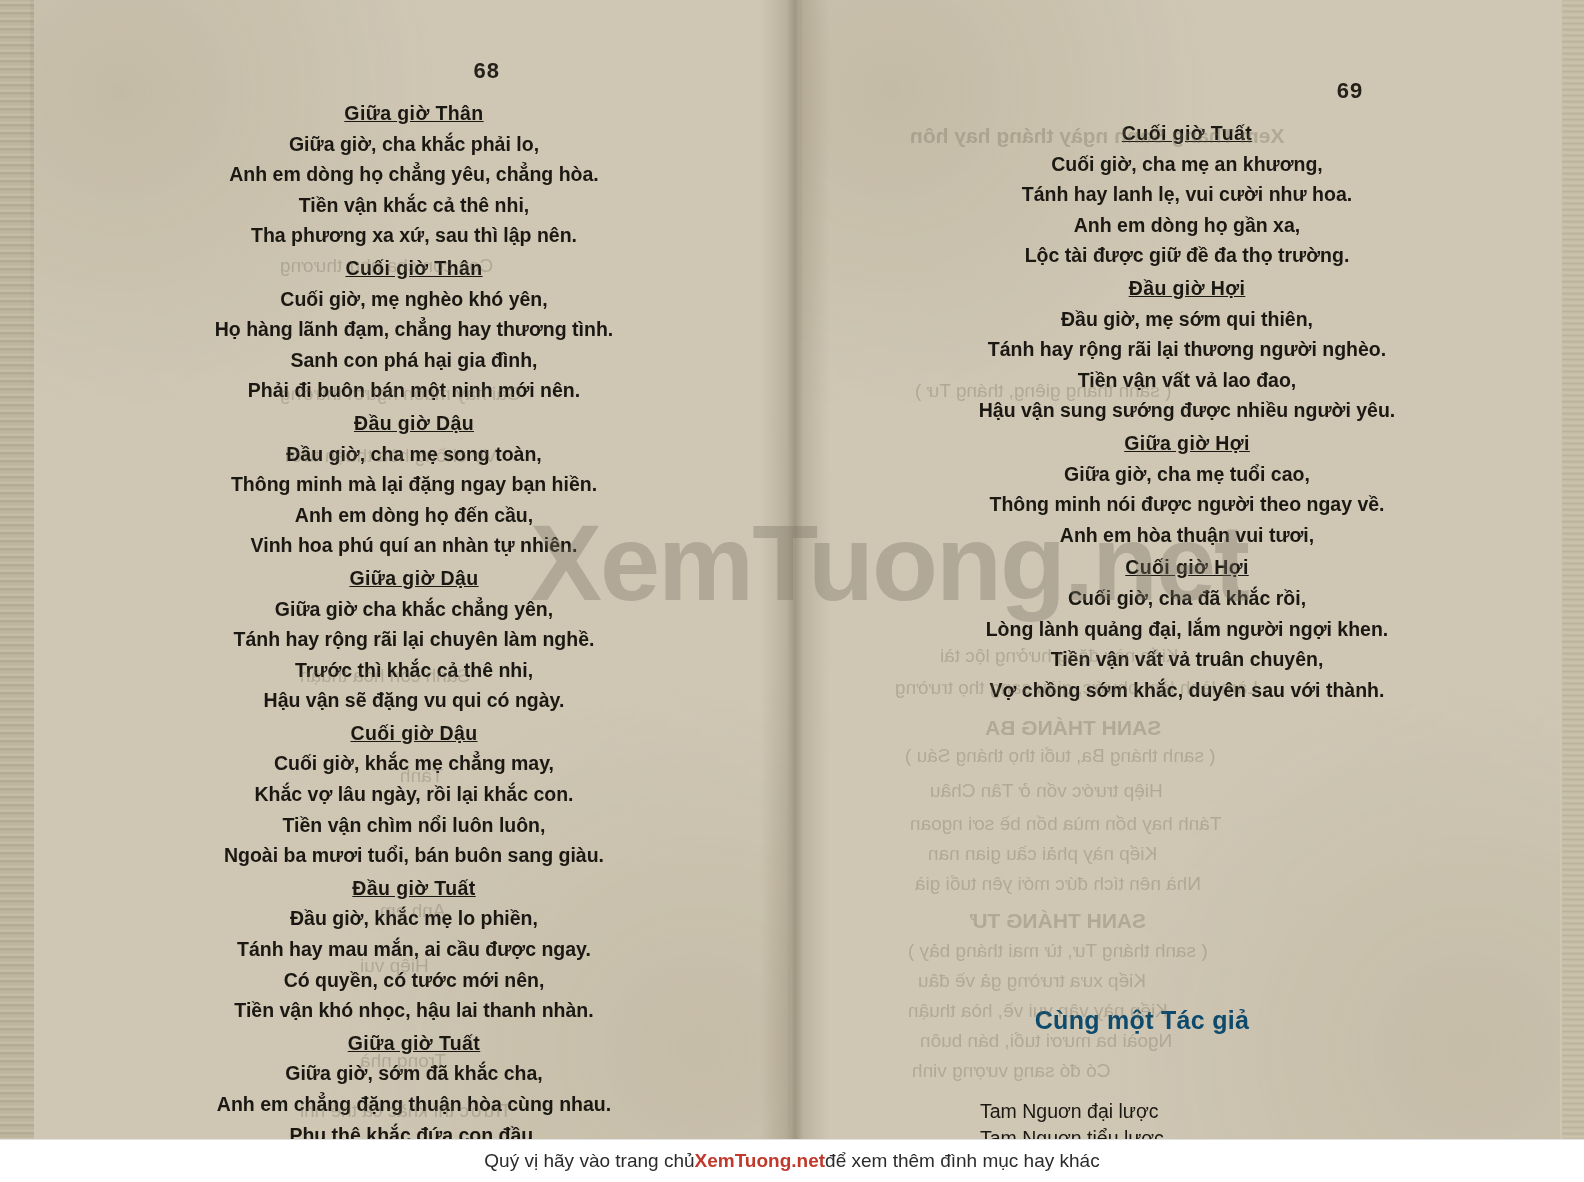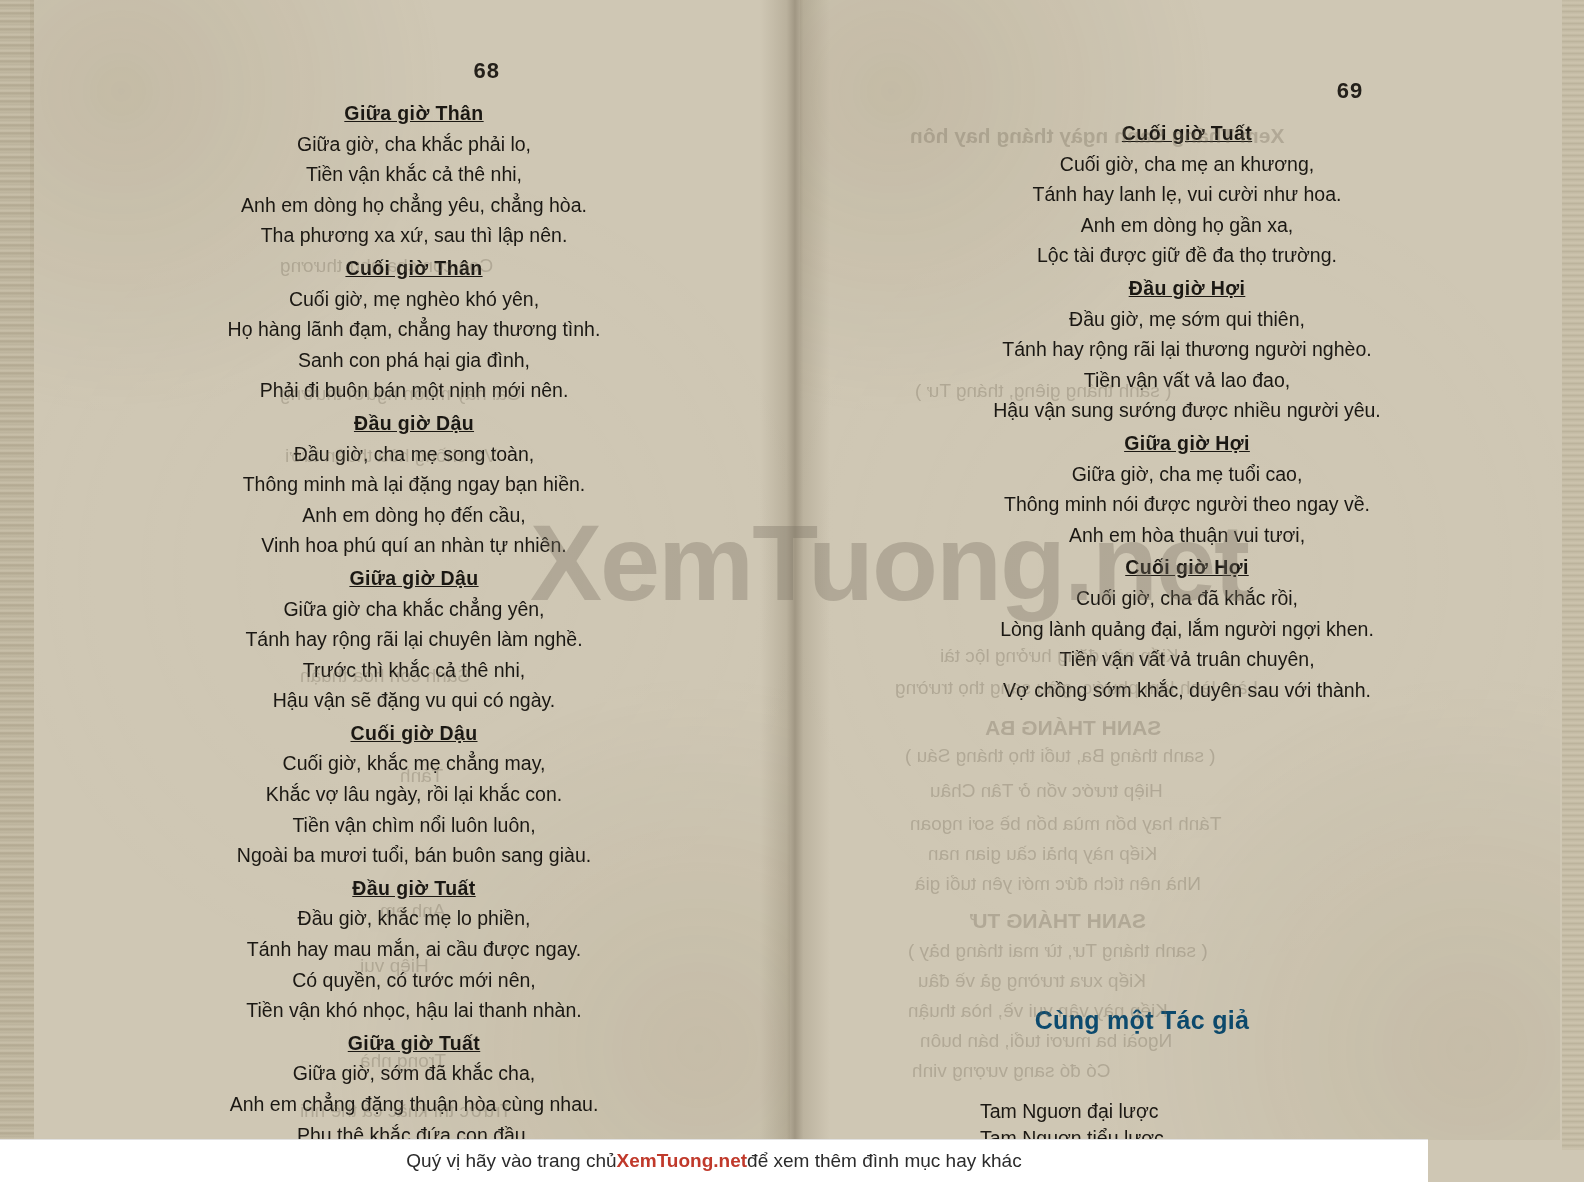--- a/index.html
+++ b/index.html
@@ -114,21 +114,21 @@
   }
   #page-left .content { padding: 0 58px 0 66px; }
   #page-right .content { padding: 0 56px 0 70px; }
 
   .sec-head {
     font-weight: bold;
     letter-spacing: .4px;
     margin-top: 2px;
     text-decoration: underline;
   }
-  .vline { white-space: nowrap; }
+  .vline { white-space: nowrap; font-weight: bold; }
 
   
   .author-head {
     margin-top: 300px;
     text-align: center;
     font-weight: bold;
     font-size: 25px;
     color: #0c4a6e;
     font-family: "Liberation Sans", sans-serif;
     letter-spacing: .3px;
@@ -170,21 +170,21 @@
     color: rgba(120,112,96,0.35);
     letter-spacing: -2px;
     pointer-events: none;
     white-space: nowrap;
   }
 
   
   .footer {
     position: absolute;
     left: 0; bottom: 0;
-    width: 1428px;
+    width: 1584px;
     height: 42px;
     background: #ffffff;
     display: flex;
     align-items: center;
     justify-content: center;
     font-family: "Liberation Sans", sans-serif;
     font-size: 19px;
     color: #2b2b2b;
     border-top: 1px solid #e2e2e2;
   }
@@ -218,22 +218,22 @@
     <div class="bleed" style="left:350px; top:895px;">Anh em</div>
     <div class="bleed" style="left:330px; top:950px;">Hiệp vui</div>
     <div class="bleed" style="left:330px; top:1045px;">Trong nhà</div>
     <div class="bleed" style="left:270px; top:1095px;">Trước thì khắc cả thê nhi</div>
 
     <div class="page-number">68</div>
 
     <div class="content">
       <div class="sec-head">Giữa giờ Thân</div>
       <div class="vline">Giữa giờ, cha khắc phải lo,</div>
+      <div class="vline">Anh em dòng họ chẳng yêu, chẳng hòa.</div>
       <div class="vline">Tiền vận khắc cả thê nhi,</div>
-      <div class="vline">Anh em dòng họ chẳng yêu, chẳng hòa.</div>
       <div class="vline">Tha phương xa xứ, sau thì lập nên.</div>
 
       <div class="sec-head">Cuối giờ Thân</div>
       <div class="vline">Cuối giờ, mẹ nghèo khó yên,</div>
       <div class="vline">Họ hàng lãnh đạm, chẳng hay thương tình.</div>
       <div class="vline">Sanh con phá hại gia đình,</div>
       <div class="vline">Phải đi buôn bán một ninh mới nên.</div>
 
       <div class="sec-head">Đầu giờ Dậu</div>
       <div class="vline">Đầu giờ, cha mẹ song toàn,</div>

